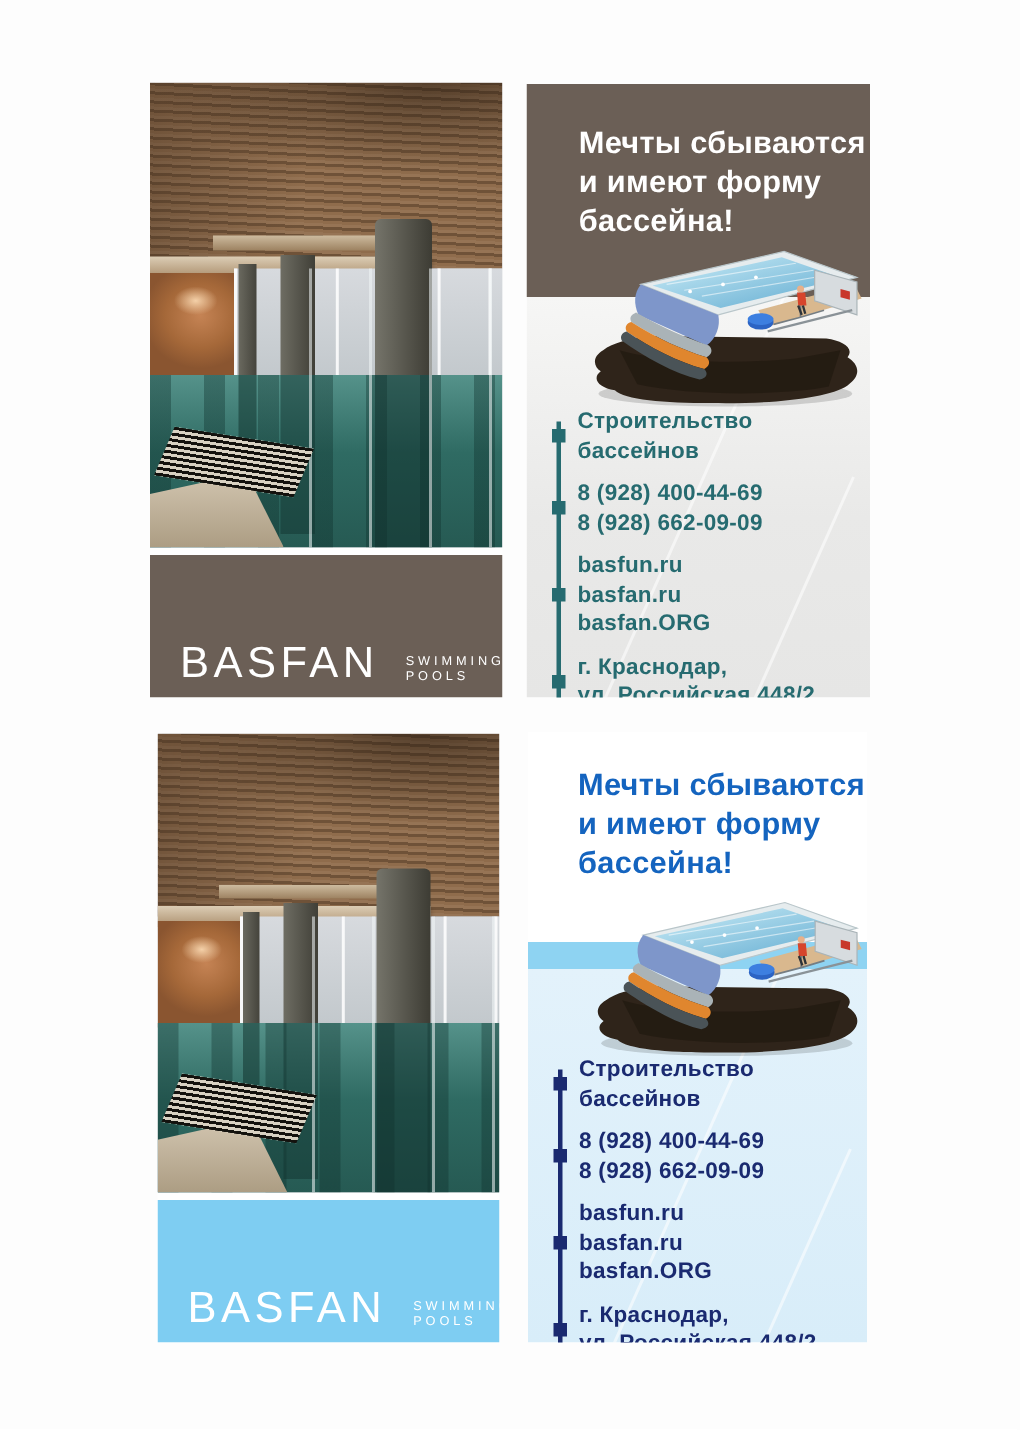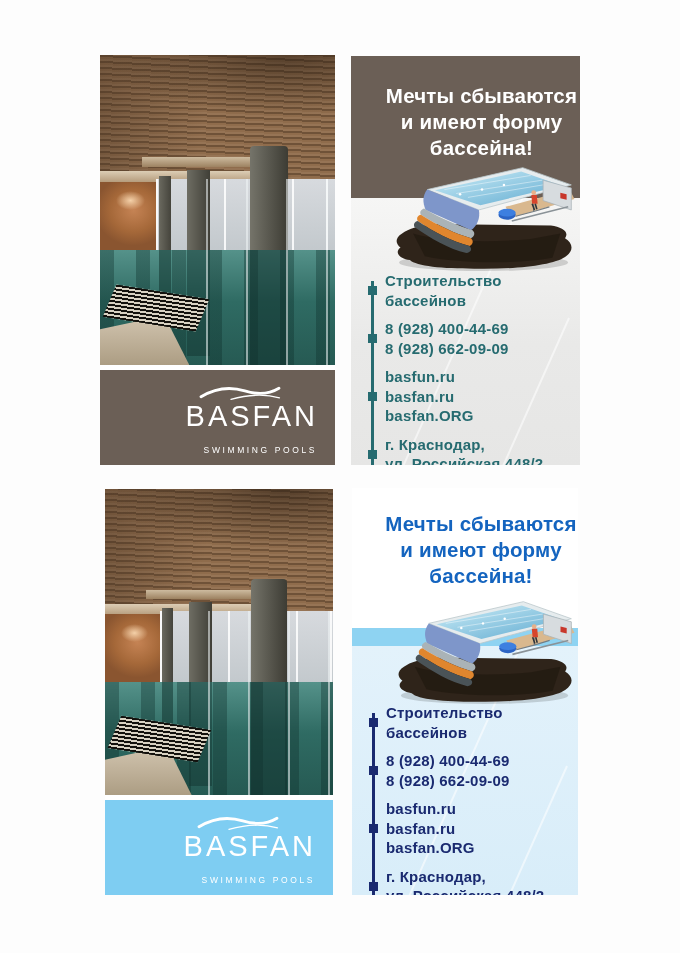--- a/index.html
+++ b/index.html
@@ -40,34 +40,34 @@
   .ph-refl3{left:64%;top:63%;width:16%;height:37%;background:rgba(16,48,44,.55);}
   .ph-mullions{left:45%;right:0;top:40%;bottom:0;
     background:repeating-linear-gradient(90deg, rgba(240,245,246,.7) 0 2px, rgba(0,0,0,0) 2px 40px);opacity:.8;}
   .ph-grate{left:4%;bottom:13%;width:40%;height:11%;transform:rotate(9deg) skewX(-14deg);
     background:repeating-linear-gradient(180deg,#14120e 0 2px,#d8d1c2 2px 4px);}
   .ph-steps{left:0;bottom:0;width:38%;height:16%;
     background:linear-gradient(180deg,#d2c5b0,#ac9d83);
     clip-path:polygon(0 28%, 72% 0, 100% 100%, 0 100%);}
 
   .photo-footer{position:absolute;left:0;right:0;bottom:0;height:95px;
-    display:flex;flex-direction:column;align-items:flex-end;justify-content:flex-start;
+    display:flex;flex-direction:row;align-items:flex-end;justify-content:flex-start;
     padding:15px 20px 10px;box-sizing:border-box;}
   .theme-brown .photo-footer{background:var(--brown,#6b5f56);}
   .theme-blue  .photo-footer{background:var(--sky-footer,#7ecdf2);}
   .logo-wave{width:150px;height:28px;margin-bottom:2px;}
   .logo-text{color:#fff;font-size:29px;line-height:26px;font-weight:400;letter-spacing:3px;margin-right:-3px;}
   .logo-tag{color:#fff;font-size:8.5px;font-weight:400;letter-spacing:2.6px;margin-top:16px;margin-right:-2px;padding-left:21px;}
 
   
   .info-card{background:#fff;}
   .head-zone{position:absolute;left:0;top:0;right:0;display:flex;align-items:flex-start;justify-content:center;}
   .theme-brown .head-zone{height:142px;background:var(--brown,#6b5f56);}
   .theme-blue  .head-zone{height:140px;background:#ffffff;}
-  .headline{text-align:center;font-weight:700;font-size:20.5px;line-height:26px;letter-spacing:.2px;margin-top:27px;margin-left:32px;}
+  .headline{font-weight:700;font-size:20.5px;line-height:26px;letter-spacing:.2px;margin-top:27px;margin-left:32px;}
   .theme-brown .headline{color:#ffffff;}
   .theme-blue  .headline{color:var(--blue-headline,#1464bf);margin-top:23px;}
 
   .body-zone{position:absolute;left:0;right:0;bottom:0;}
   .theme-brown .body-zone{top:142px;background:linear-gradient(180deg,#f6f6f5, #e9e9e8 55%, #e6e6e5);}
   .theme-blue  .body-zone{top:158px;background:linear-gradient(180deg,#e3f2fb,#d8edf9);}
   .band{position:absolute;left:0;right:0;top:140px;height:18px;background:var(--sky-band,#8ed3f2);}
   .streak{position:absolute;width:2px;height:140%;background:rgba(255,255,255,.55);transform:rotate(24deg);transform-origin:top;}
   .streak.s1{right:52px;top:-10px;}
   .streak.s2{right:10px;top:120px;}

